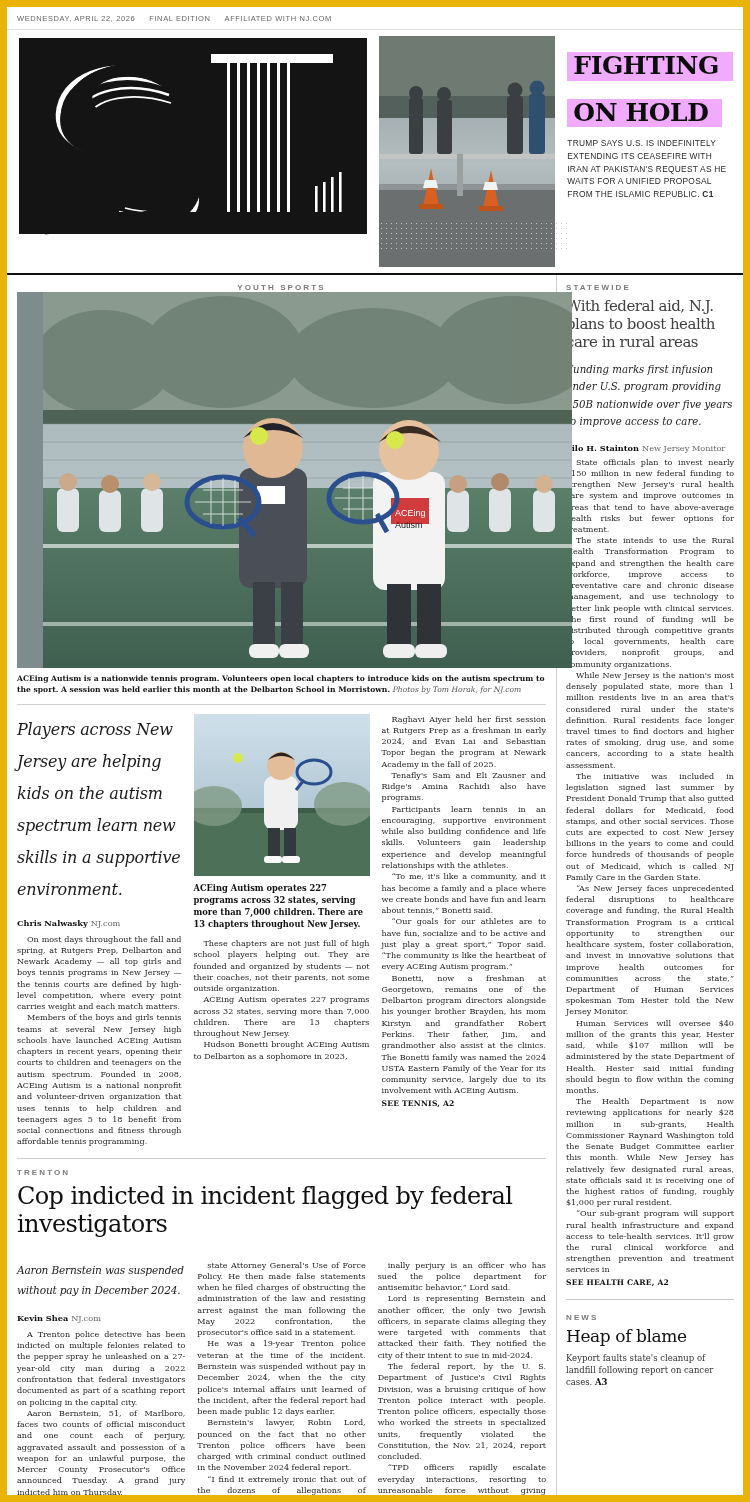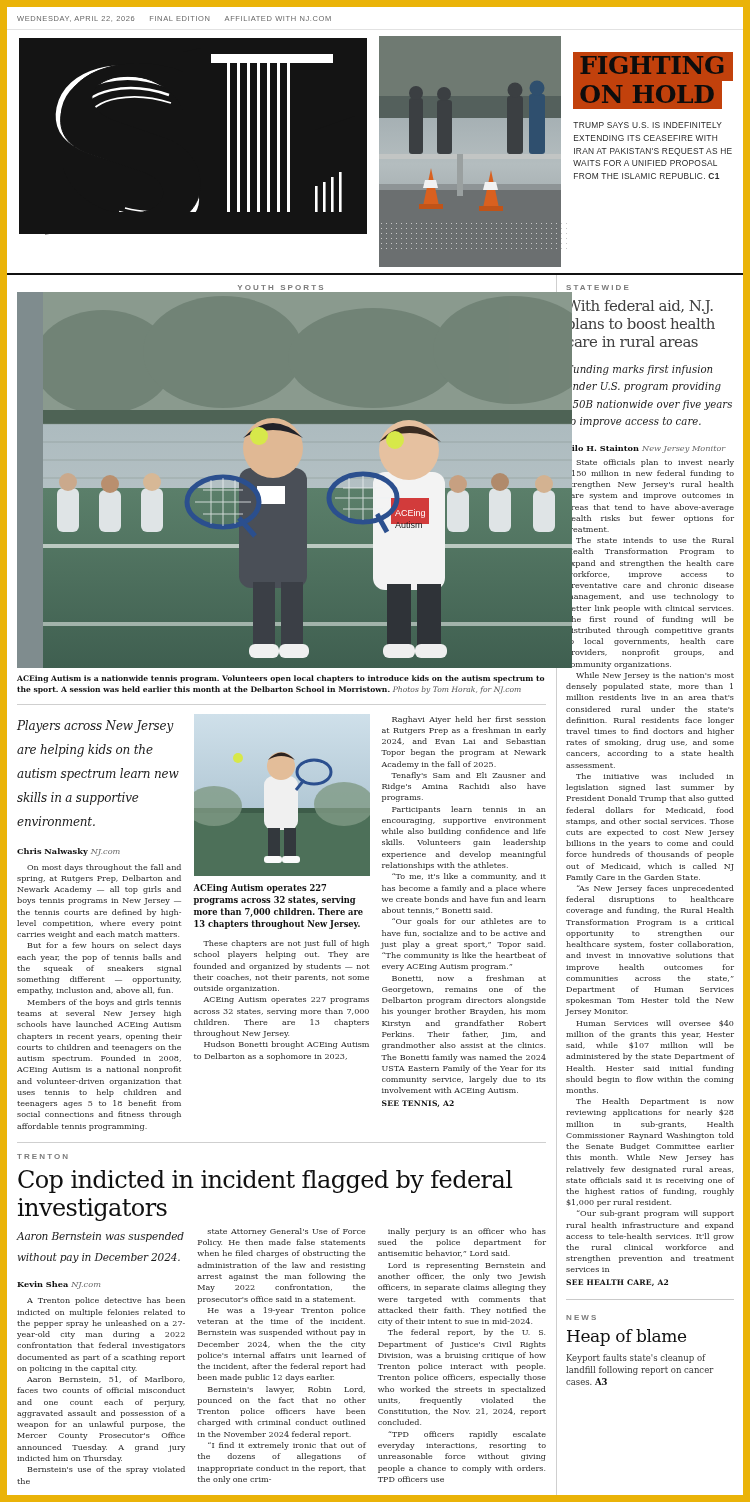--- a/index.html
+++ b/index.html
@@ -78,23 +78,23 @@
     position: relative;
     overflow: hidden;
     margin: 6px 0 6px 0;
   }
   .flag-promo {
     flex: 1;
     padding: 22px 10px 6px 12px;
     box-sizing: border-box;
   }
   .promo-kicker-box {
-    background: #c2410c;
+    background: #f0abfc;
     display: inline-block;
-    padding: 1px 8px 2px 6px;
+    padding: 1px 14px 2px 6px;
   }
   .promo-head {
     font-family: "DejaVu Serif", serif;
     font-weight: 700;
     font-size: 25px;
     line-height: 1.02;
     letter-spacing: -0.4px;
     color: #0d0d0d;
   }
   .promo-deck {
@@ -188,35 +188,34 @@
   .story-cols {
     display: flex;
     gap: 12px;
     margin-top: 9px;
   }
   .col { width: 176px; }
 
   .deck-italic {
     font-family: "DejaVu Serif", serif;
     font-style: italic;
-    font-size: 12px;
+    font-size: 16px;
     line-height: 2.0;
     color: #1b1b1b;
     letter-spacing: -0.2px;
   }
   .byline {
     font-family: "DejaVu Serif", serif;
     font-size: 8.2px;
     font-weight: 700;
     margin-top: 12px;
     color: #111;
   }
   .byline .org {
     font-weight: 400;
-    font-style: italic;
     color: #666;
     margin-left: 3px;
     text-align: right;
   }
   p.body {
     font-family: "DejaVu Serif", serif;
     font-size: 8.05px;
     line-height: 1.4;
     text-align: justify;
     margin: 0;
@@ -299,21 +298,21 @@
     margin: 12px 0 13px 0;
   }
 
   
   .bottom-wrap { margin-top: 9px; }
   .bottom-head {
     font-family: "DejaVu Serif", serif;
     font-weight: 400;
     font-size: 24px;
     letter-spacing: -0.6px;
-    margin: 5px 0 4px 0;
+    margin: 5px 0 22px 0;
     color: #101010;
   }
 </style>
 </head>
 <body>
 
 <div class="page">
 
   <div class="top-rail">
     <span>WEDNESDAY, APRIL 22, 2026</span>
@@ -407,21 +406,21 @@
 
         <rect x="0" y="118" width="190" height="5" fill="#c2c5c4"></rect>
         <rect x="78" y="118" width="6" height="42" fill="#9aa0a0"></rect>
       </svg>
     </div>
 
     <div class="flag-promo">
       <div class="promo-kicker-box">
         <div class="promo-head">FIGHTING</div>
       </div>
-      <div class="promo-kicker-box" style="margin-top:0">
+      <div class="promo-kicker-box" style="margin-top:18px">
         <div class="promo-head">ON HOLD</div>
       </div>
       <div class="promo-deck">
         <span>TRUMP SAYS U.S. IS INDEFINITELY EXTENDING ITS CEASEFIRE WITH IRAN AT PAKISTAN'S REQUEST AS HE WAITS FOR A UNIFIED PROPOSAL FROM THE ISLAMIC REPUBLIC.</span>
         <b>C1</b>
       </div>
     </div>
   </div>
   <div class="dots-strip"></div>
 
@@ -528,21 +527,20 @@
       <hr class="rule">
 
       <div class="story-cols">
 
         <div class="col">
           <div class="deck-italic">Players across New Jersey are helping kids on the autism spectrum learn new skills in a supportive environment.</div>
           <div class="byline">
             <span>Chris Nalwasky</span><span class="org">NJ.com</span>
           </div>
           <p class="body first">On most days throughout the fall and spring, at Rutgers Prep, Delbarton and Newark Academy — all top girls and boys tennis programs in New Jersey — the tennis courts are defined by high-level competition, where every point carries weight and each match matters.</p>
-          <p class="body">But for a few hours on select days each year, the pop of tennis balls and the squeak of sneakers signal something different — opportunity, empathy, inclusion and, above all, fun.</p>
           <p class="body">Members of the boys and girls tennis teams at several New Jersey high schools have launched ACEing Autism chapters in recent years, opening their courts to children and teenagers on the autism spectrum. Founded in 2008, ACEing Autism is a national nonprofit and volunteer-driven organization that uses tennis to help children and teenagers ages 5 to 18 benefit from social connections and fitness through affordable tennis programming.</p>
         </div>
 
         <div class="col">
           <div class="inline-photo">
             <svg width="176" height="162" viewBox="0 0 176 162" preserveAspectRatio="none" aria-hidden="true">
               <defs>
                 <linearGradient id="isky" x1="0" y1="0" x2="0" y2="1">
                   <stop offset="0%" stop-color="#cfe0ea"></stop>
                   <stop offset="100%" stop-color="#9db7c6"></stop>

